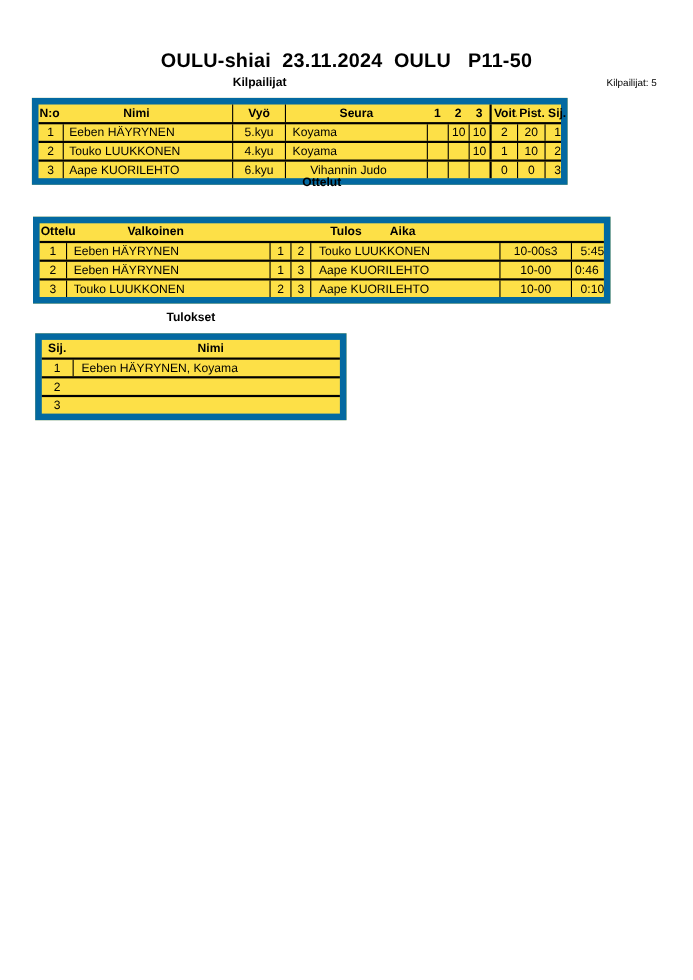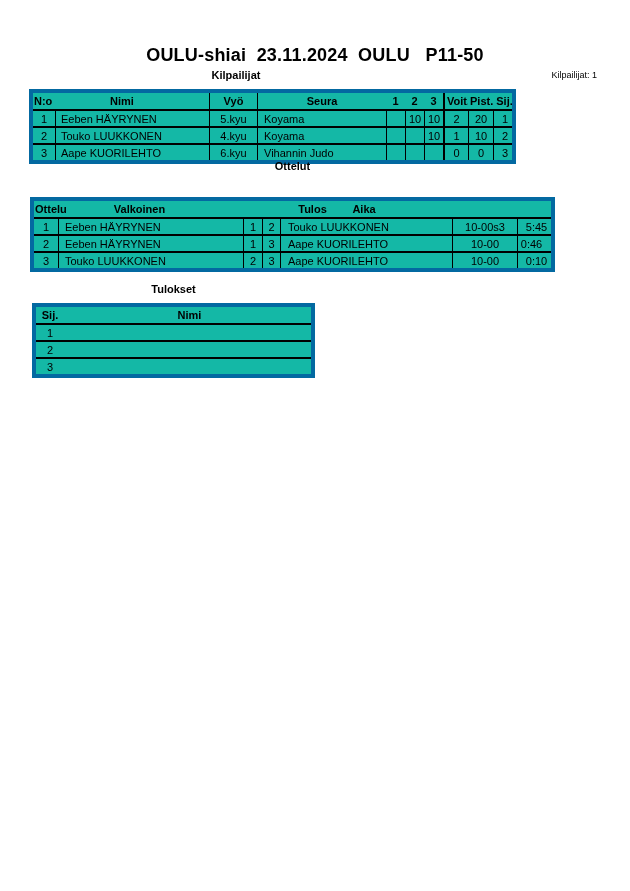--- a/index.html
+++ b/index.html
@@ -10,21 +10,21 @@
   .abs{position:absolute}
   .title{
     top:45px;left:0;width:630px;text-align:center;
     font-size:18px;font-weight:bold;white-space:pre;letter-spacing:.2px;
   }
   .sub{top:69px;left:0;width:472px;text-align:center;font-size:11px;font-weight:bold}
   .count{top:70px;left:447px;width:150px;text-align:right;font-size:9px}
   .sect{font-size:11px;font-weight:bold;text-align:center}
   .sect-ottelut{top:160px;left:30px;width:525px}
   .sect-tulokset{top:283px;left:32px;width:283px}
-  .tbl{position:absolute;box-sizing:border-box;border:4px solid #0369a1;background:#14b8a6}
+  .tbl{position:absolute;box-sizing:border-box;border:6px solid #0369a1;background:#fde047}
   .t1{left:29px;top:89px;width:487px}
   .t2{left:30px;top:197px;width:525px}
   .t3{left:32px;top:303px;width:283px}
   .r{display:flex;height:15px}
   .r.h{height:16px}
   .r + .r{border-top:2px solid #000}
   .c{
     box-sizing:border-box;flex:0 0 auto;font-size:11px;line-height:14px;
     white-space:nowrap;overflow:hidden;text-align:center;
     padding:1px 2px 0 2px;border-left:1px solid #000;
@@ -36,21 +36,21 @@
   .c.b{font-weight:bold}
   .c.ovf{overflow:visible}
 </style>
 </head>
 <body>
 
 <div>
 
   <div class="abs title">OULU-shiai  23.11.2024  OULU   P11-50</div>
   <div class="abs sub">Kilpailijat</div>
-  <div class="abs count">Kilpailijat: 1</div>
+  <div class="abs count">Kilpailijat: 5</div>
 
   <div class="tbl t1">
     <div class="r h">
       <div class="c b l nl" style="width:22px;padding-left:1px">N:o</div>
       <div class="c b nl" style="width:154px;padding-right:22px">Nimi</div>
       <div class="c b" style="width:48px">Vyö</div>
       <div class="c b" style="width:129px">Seura</div>
       <div class="c b nl" style="width:19px">1</div>
       <div class="c b nl" style="width:19px">2</div>
       <div class="c b nl" style="width:19px">3</div>
@@ -79,21 +79,21 @@
       <div class="c" style="width:19px"></div>
       <div class="c" style="width:19px">10</div>
       <div class="c bl2" style="width:25px">1</div>
       <div class="c" style="width:25px">10</div>
       <div class="c" style="width:23px">2</div>
     </div>
     <div class="r">
       <div class="c nl" style="width:22px">3</div>
       <div class="c l" style="width:154px;padding-left:5px">Aape KUORILEHTO</div>
       <div class="c" style="width:48px">6.kyu</div>
-      <div class="c l" style="width:129px;padding-left:6px">Vihannin Judo</div>
+      <div class="c l" style="width:129px;padding-left:22px">Vihannin Judo</div>
       <div class="c" style="width:19px"></div>
       <div class="c" style="width:19px"></div>
       <div class="c" style="width:19px"></div>
       <div class="c bl2" style="width:25px">0</div>
       <div class="c" style="width:25px">0</div>
       <div class="c" style="width:23px">3</div>
     </div>
   </div>
 
   <div class="abs sect sect-ottelut">Ottelut</div>
@@ -138,20 +138,21 @@
 
   <div class="abs sect sect-tulokset">Tulokset</div>
 
   <div class="tbl t3">
     <div class="r h">
       <div class="c b nl" style="width:28px">Sij.</div>
       <div class="c b nl" style="width:251px">Nimi</div>
     </div>
     <div class="r">
       <div class="c nl" style="width:28px">1</div>
+      <div class="c l" style="width:251px;padding-left:7px">Eeben HÄYRYNEN, Koyama</div>
     </div>
     <div class="r">
       <div class="c nl" style="width:28px">2</div>
     </div>
     <div class="r">
       <div class="c nl" style="width:28px">3</div>
     </div>
   </div>
 
 </div>

